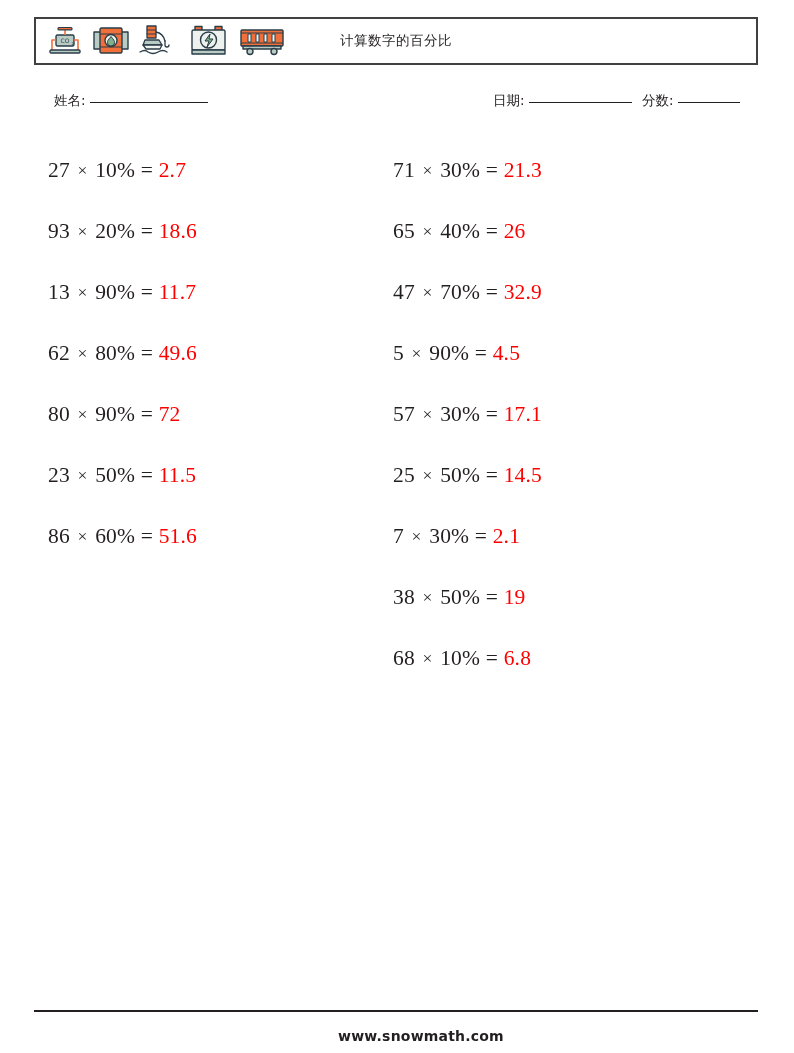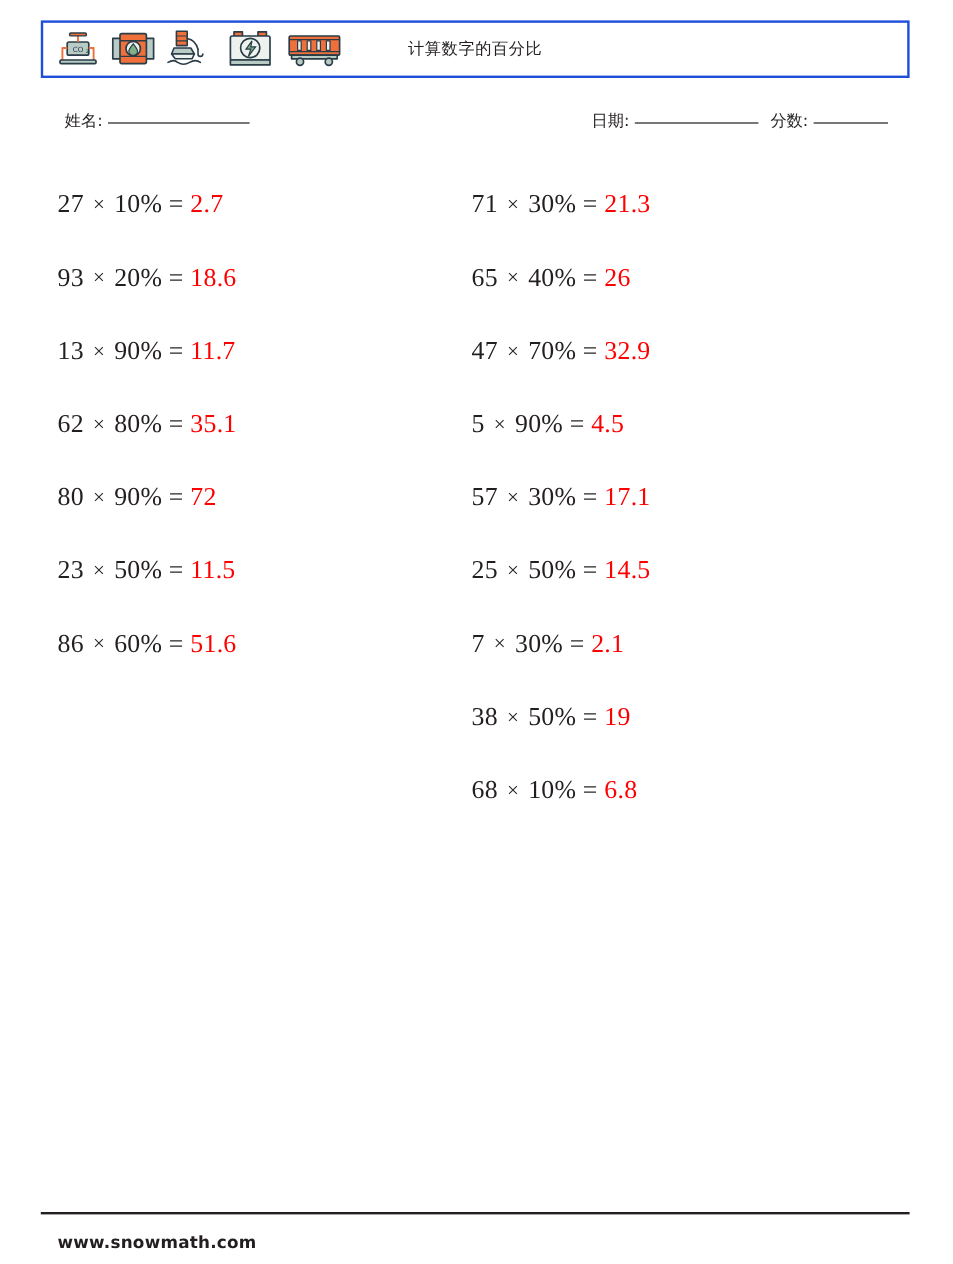--- a/index.html
+++ b/index.html
@@ -15,21 +15,21 @@
     overflow: hidden;
   }
 
   
   .header-box {
     position: absolute;
     left: 34px;
     top: 17px;
     width: 724px;
     height: 48px;
-    border: 2px solid #1d4ed8;
+    border: 2px solid #404040;
     box-sizing: border-box;
     display: flex;
     align-items: center;
   }
   .icon-strip {
     display: flex;
     align-items: center;
     gap: 6px;
     padding-left: 9px;
     height: 100%;
@@ -105,20 +105,21 @@
     top: 1010px;
     width: 724px;
     height: 0;
     border-top: 2px solid #231f20;
   }
   .footer-text {
     position: absolute;
     left: 0;
     right: 0;
     top: 1028px;
+    text-align: center;
     font-family: "DejaVu Sans", "Liberation Sans", sans-serif;
     font-size: 14px;
     font-weight: bold;
     color: #231f20;
     letter-spacing: 0.2px;
     margin-left: 48px;
   }
 </style>
 </head>
 <body>
@@ -203,21 +204,21 @@
   <div class="info-score">
     <span>分数:</span><span class="blank-line bl-score"></span>
   </div>
 </div>
 
 <div class="problems">
   <div class="prob-col col-left">
       <div class="prob-row"><span class="prob-expr"><span>27 </span><span class="times-sym">×</span><span> 10% = </span></span><span class="prob-ans">2.7</span></div>
       <div class="prob-row"><span class="prob-expr"><span>93 </span><span class="times-sym">×</span><span> 20% = </span></span><span class="prob-ans">18.6</span></div>
       <div class="prob-row"><span class="prob-expr"><span>13 </span><span class="times-sym">×</span><span> 90% = </span></span><span class="prob-ans">11.7</span></div>
-      <div class="prob-row"><span class="prob-expr"><span>62 </span><span class="times-sym">×</span><span> 80% = </span></span><span class="prob-ans">35.1</span></div>
+      <div class="prob-row"><span class="prob-expr"><span>62 </span><span class="times-sym">×</span><span> 80% = </span></span><span class="prob-ans">49.6</span></div>
       <div class="prob-row"><span class="prob-expr"><span>80 </span><span class="times-sym">×</span><span> 90% = </span></span><span class="prob-ans">72</span></div>
       <div class="prob-row"><span class="prob-expr"><span>23 </span><span class="times-sym">×</span><span> 50% = </span></span><span class="prob-ans">11.5</span></div>
       <div class="prob-row"><span class="prob-expr"><span>86 </span><span class="times-sym">×</span><span> 60% = </span></span><span class="prob-ans">51.6</span></div>
     </div>
   <div class="prob-col col-right">
       <div class="prob-row"><span class="prob-expr"><span>71 </span><span class="times-sym">×</span><span> 30% = </span></span><span class="prob-ans">21.3</span></div>
       <div class="prob-row"><span class="prob-expr"><span>65 </span><span class="times-sym">×</span><span> 40% = </span></span><span class="prob-ans">26</span></div>
       <div class="prob-row"><span class="prob-expr"><span>47 </span><span class="times-sym">×</span><span> 70% = </span></span><span class="prob-ans">32.9</span></div>
       <div class="prob-row"><span class="prob-expr"><span>5 </span><span class="times-sym">×</span><span> 90% = </span></span><span class="prob-ans">4.5</span></div>
       <div class="prob-row"><span class="prob-expr"><span>57 </span><span class="times-sym">×</span><span> 30% = </span></span><span class="prob-ans">17.1</span></div>

